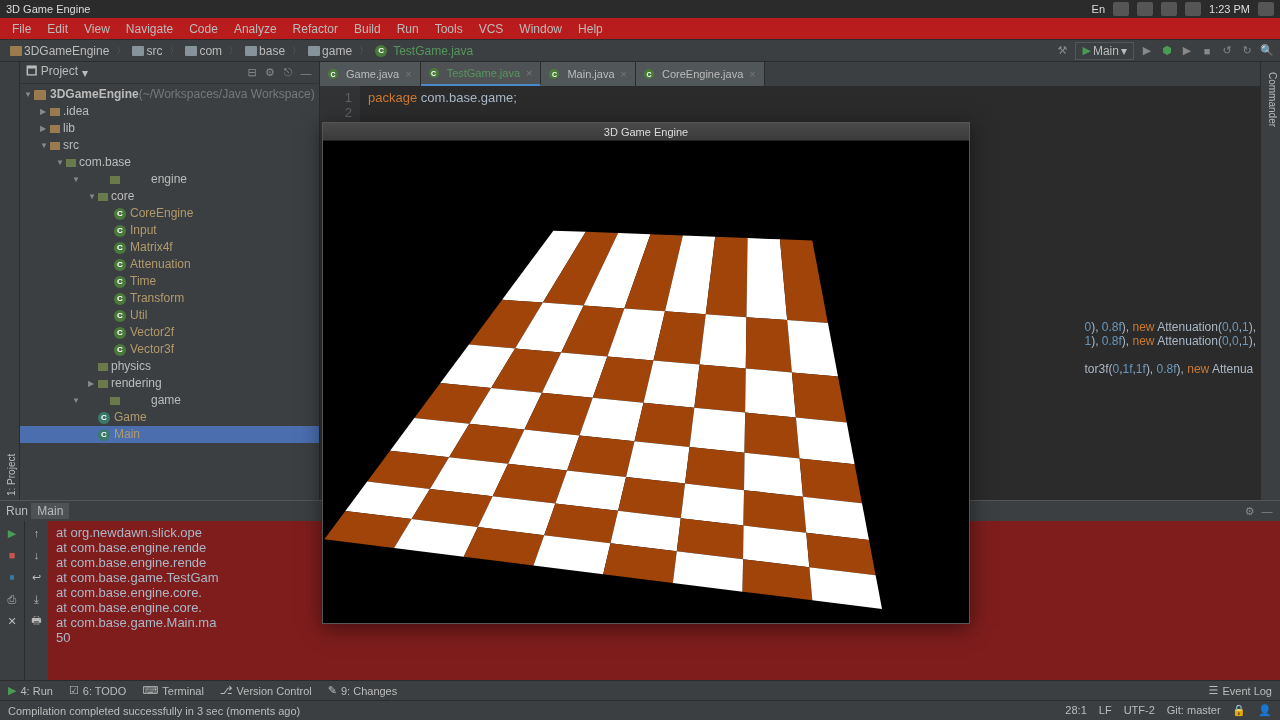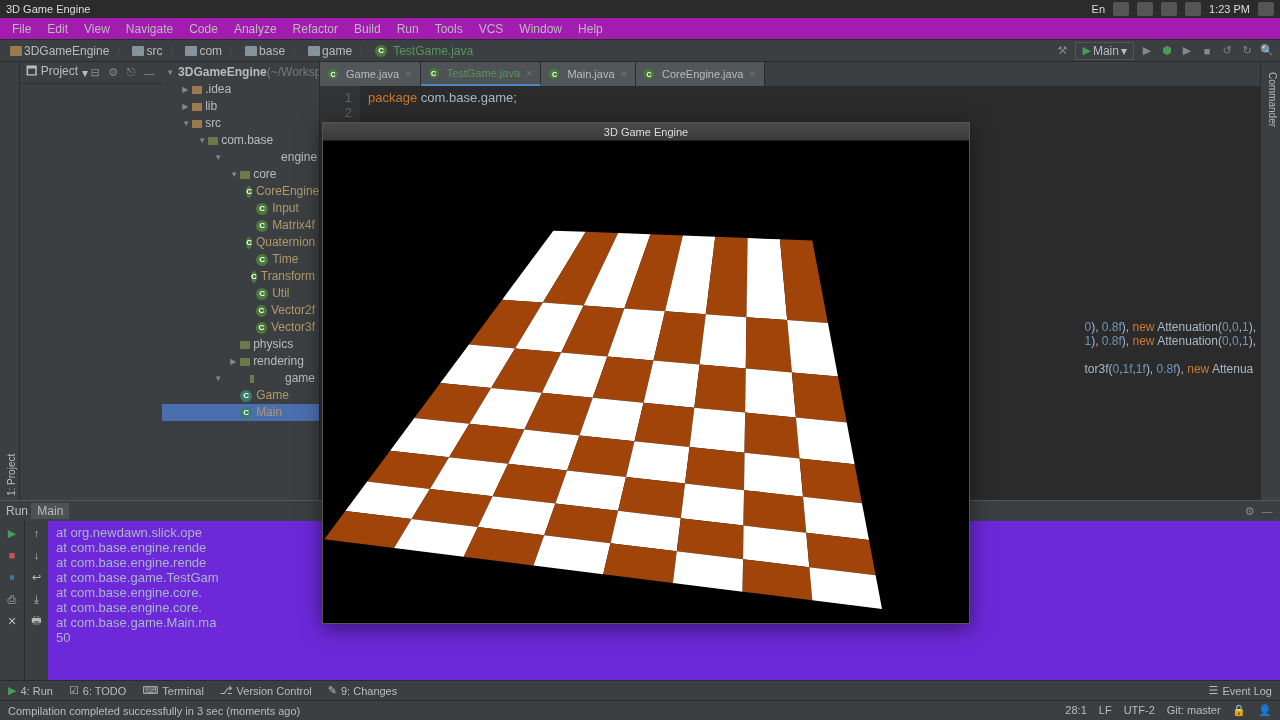--- a/index.html
+++ b/index.html
@@ -1,35 +1,35 @@
 <!DOCTYPE html>
 <html><head>
 <meta charset="utf-8">
 <style>
 * { margin: 0; padding: 0; box-sizing: border-box; font-family: "Segoe UI", Arial, sans-serif; }
 body { width: 1280px; height: 720px; background: #3c3f41; color: #bbbbbb; font-size: 12px; overflow: hidden; position: relative; }
 .titlebar { height: 18px; background: #2b2b2b; color: #ddd; padding: 2px 6px; font-size: 11px; display: flex; justify-content: space-between; align-items: center; }
 .titlebar-right { display: flex; gap: 8px; align-items: center; }
 .tray-icon { width: 16px; height: 14px; background: #555; border-radius: 2px; display: inline-block; }
-.menubar { height: 22px; background: #a21caf; display: flex; padding: 2px 6px; gap: 4px; border-bottom: 1px solid #2b2b2b; align-items: center; }
+.menubar { height: 22px; background: #b91c1c; display: flex; padding: 2px 6px; gap: 4px; border-bottom: 1px solid #2b2b2b; align-items: center; }
 .menubar span { padding: 2px 6px; cursor: default; font-size: 12px; }
 .breadcrumb { height: 22px; background: #3c3f41; display: flex; align-items: center; padding: 0 6px; gap: 4px; border-bottom: 1px solid #2b2b2b; justify-content: space-between; }
 .bc-left { display: flex; gap: 2px; align-items: center; }
 .bc-item { display: flex; align-items: center; gap: 2px; padding: 1px 4px; }
 .bc-sep::after { content: "〉"; color: #666; font-size: 9px; margin: 0 1px; }
 .bc-right { display: flex; gap: 6px; align-items: center; }
 .run-btn { color: #499c54; font-size: 11px; }
 .folder-icon { width: 12px; height: 10px; background: #87939a; display: inline-block; border-radius: 1px; }
 .folder-icon.brown { background: #9a7b4f; }
 .main-area { display: flex; height: 438px; }
 .left-gutter { width: 20px; background: #3c3f41; border-right: 1px solid #2b2b2b; writing-mode: vertical-rl; text-orientation: mixed; display: flex; flex-direction: column; padding-top: 6px; gap: 10px; font-size: 10px; }
 .left-gutter > div { transform: rotate(180deg); padding: 4px 2px; cursor: default; }
 .right-gutter { width: 20px; background: #3c3f41; border-left: 1px solid #2b2b2b; writing-mode: vertical-rl; display: flex; flex-direction: column; padding-top: 6px; gap: 10px; font-size: 10px; }
 .right-gutter > div { padding: 4px 2px; cursor: default; }
-.project-panel { width: 300px; background: #3c3f41; border-right: 1px solid #2b2b2b; display: flex; flex-direction: row; }
+.project-panel { width: 300px; background: #3c3f41; border-right: 1px solid #2b2b2b; display: flex; flex-direction: column; }
 .panel-header { height: 22px; display: flex; align-items: center; padding: 0 6px; justify-content: space-between; border-bottom: 1px solid #323232; }
 .panel-header-left { display: flex; align-items: center; gap: 4px; }
 .panel-header-right { display: flex; gap: 4px; }
 .tool-icon { width: 14px; height: 14px; display: inline-flex; align-items: center; justify-content: center; color: #888; font-size: 11px; cursor: default; }
 .tree { flex: 1; overflow: hidden; padding: 2px 0; }
 .tree-item { display: flex; align-items: center; padding: 1px 4px; height: 17px; line-height: 17px; cursor: default; white-space: nowrap; }
 .tree-item.selected { background: #4b6eaf; color: #fff; }
 .tree-arrow { width: 10px; font-size: 8px; color: #888; }
 .tree-arrow.open::before { content: "▼"; }
 .tree-arrow.closed::before { content: "▶"; }
@@ -42,21 +42,21 @@
 .tab { padding: 3px 8px; display: flex; align-items: center; gap: 4px; border-right: 1px solid #2b2b2b; cursor: default; font-size: 11px; background: #515658; }
 .tab.active { background: #4e5254; border-bottom: 2px solid #4a88c7; }
 .tab-close { color: #777; font-size: 11px; margin-left: 2px; }
 .code-area { flex: 1; display: flex; font-family: "Consolas", monospace; font-size: 13px; }
 .gutter-nums { width: 40px; background: #313335; color: #606366; text-align: right; padding: 4px 8px 4px 4px; }
 .code-content { flex: 1; padding: 4px 8px; position: relative; }
 .code-line { height: 16px; }
 .kw { color: #cc7832; } .ident { color: #a9b7c6; } .punct { color: #a9b7c6; }
 .num { color: #6897bb; }
 .overflow-code { position: absolute; right: 4px; top: 258px; font-family: "Consolas", monospace; font-size: 12px; color: #a9b7c6; text-align: left; }
-.run-panel { height: 180px; background: #6d28d9; border-top: 1px solid #555; display: flex; flex-direction: column; }
+.run-panel { height: 180px; background: #7f1d1d; border-top: 1px solid #555; display: flex; flex-direction: column; }
 .run-header { height: 20px; background: #3c3f41; display: flex; align-items: center; padding: 0 6px; justify-content: space-between; }
 .run-body { flex: 1; display: flex; }
 .run-toolbar { width: 24px; background: #3c3f41; display: flex; flex-direction: column; padding: 4px 2px; gap: 6px; align-items: center; }
 .run-toolbar2 { width: 24px; background: #3c3f41; display: flex; flex-direction: column; padding: 4px 2px; gap: 6px; align-items: center; border-left: 1px solid #2b2b2b; }
 .run-tool { width: 16px; height: 16px; font-size: 11px; display: flex; align-items: center; justify-content: center; cursor: default; }
 .console { flex: 1; font-family: "Consolas", monospace; font-size: 13px; padding: 4px 8px; color: #a9b7c6; }
 .bottom-tools { height: 20px; background: #3c3f41; border-top: 1px solid #2b2b2b; display: flex; align-items: center; padding: 0 8px; gap: 16px; font-size: 11px; }
 .bottom-tools > div { display: flex; align-items: center; gap: 4px; cursor: default; }
 .status-bar { height: 20px; background: #3c3f41; display: flex; align-items: center; justify-content: space-between; padding: 0 8px; font-size: 11px; border-top: 1px solid #2b2b2b; }
 .game-window { position: absolute; left: 322px; top: 122px; width: 648px; height: 502px; background: #000; border: 1px solid #555; box-shadow: 0 4px 20px rgba(0,0,0,0.5); }
@@ -208,21 +208,21 @@
           <span style="color:#b09a6b">Input</span>
         </div>
         <div class="tree-item ind-5">
           <span class="tree-arrow"></span>
           <span class="class-icon">C</span>
           <span style="color:#b09a6b">Matrix4f</span>
         </div>
         <div class="tree-item ind-5">
           <span class="tree-arrow"></span>
           <span class="class-icon">C</span>
-          <span style="color:#b09a6b">Quaternion</span>
+          <span style="color:#b09a6b">Attenuation</span>
         </div>
         <div class="tree-item ind-5">
           <span class="tree-arrow"></span>
           <span class="class-icon">C</span>
           <span style="color:#b09a6b">Time</span>
         </div>
         <div class="tree-item ind-5">
           <span class="tree-arrow"></span>
           <span class="class-icon">C</span>
           <span style="color:#b09a6b">Transform</span>

